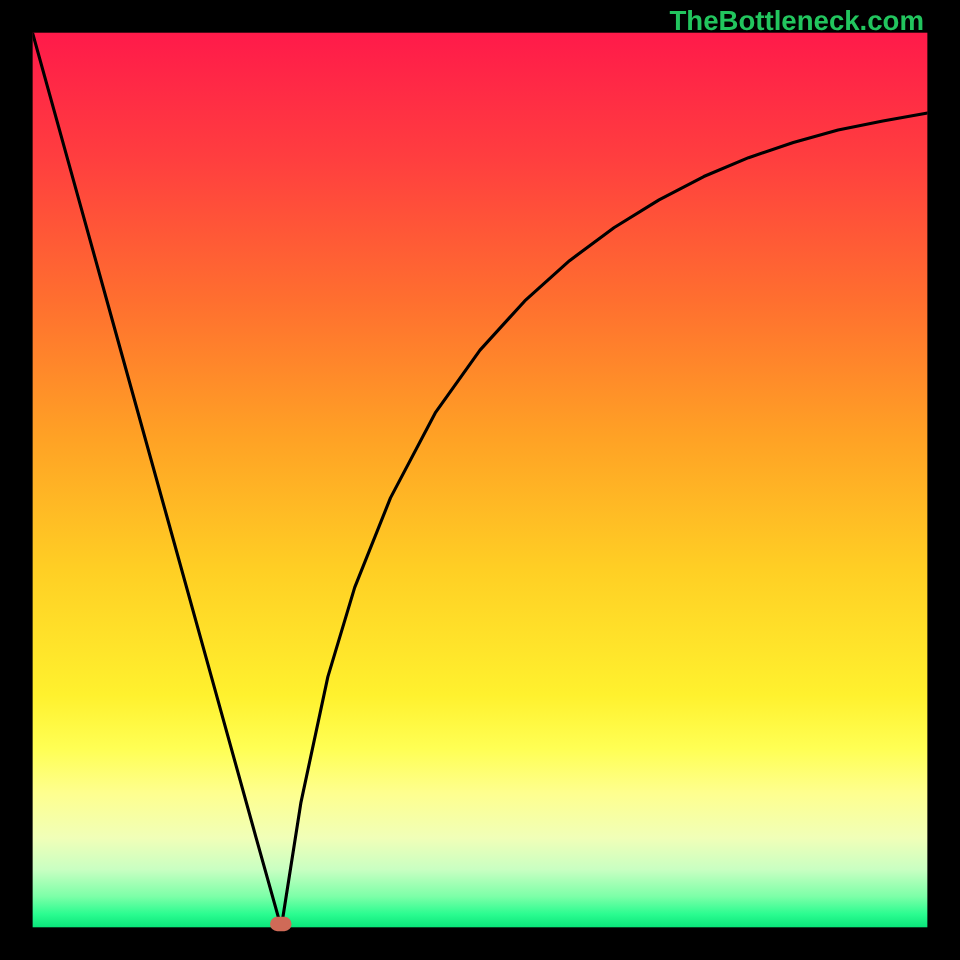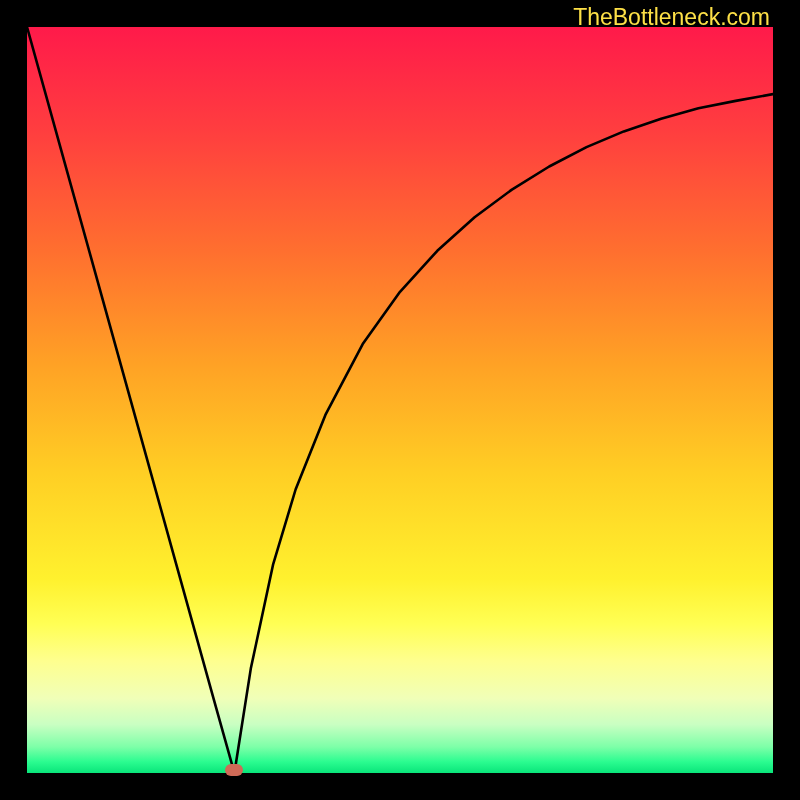--- a/index.html
+++ b/index.html
@@ -30,23 +30,23 @@
     position: absolute;
     left: 0;
     top: 0;
     width: 746px;
     height: 746px;
   }
   .watermark {
     position: absolute;
     top: 4px;
     right: 30px;
-    color: #fde047;
+    color: #22c55e;
     font-size: 23px;
-    font-weight: 400;
+    font-weight: 700;
     letter-spacing: 0px;
     user-select: none;
   }
   .marker {
     position: absolute;
     width: 18px;
     height: 12px;
     background: #cf6a57;
     border-radius: 6px;
   }

